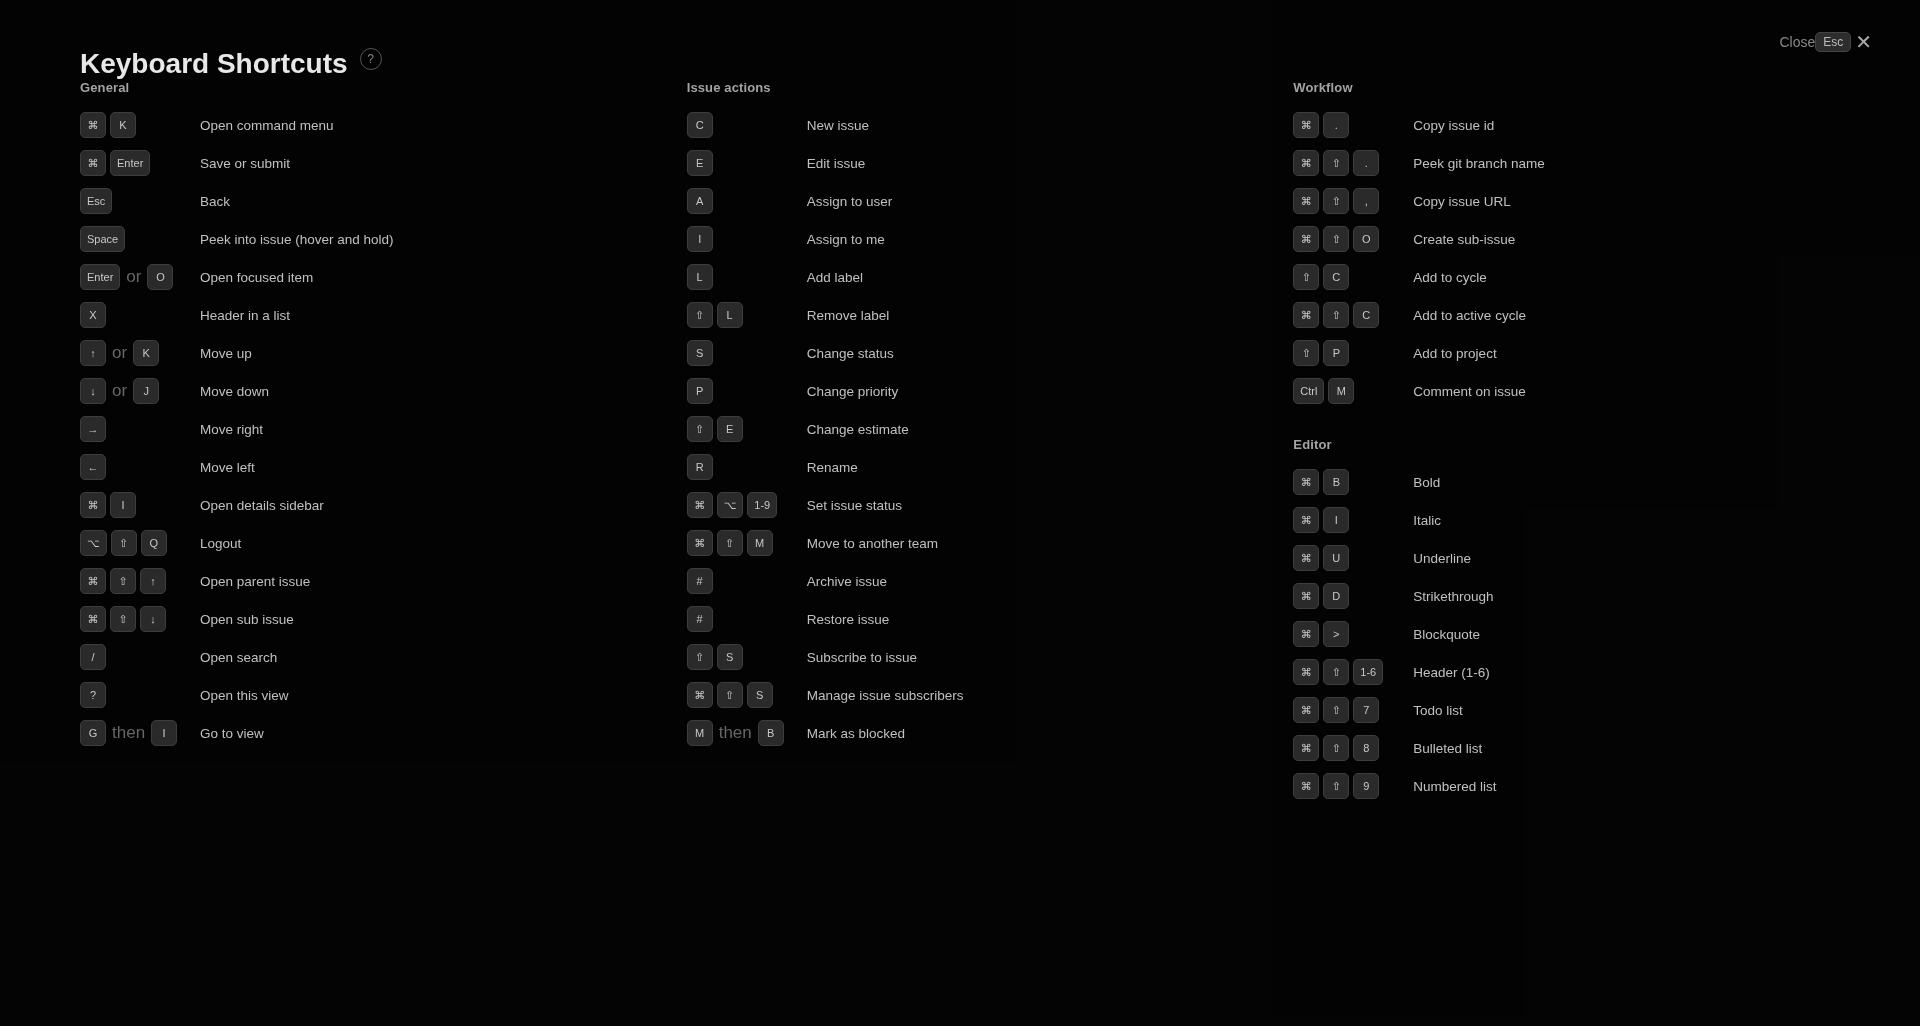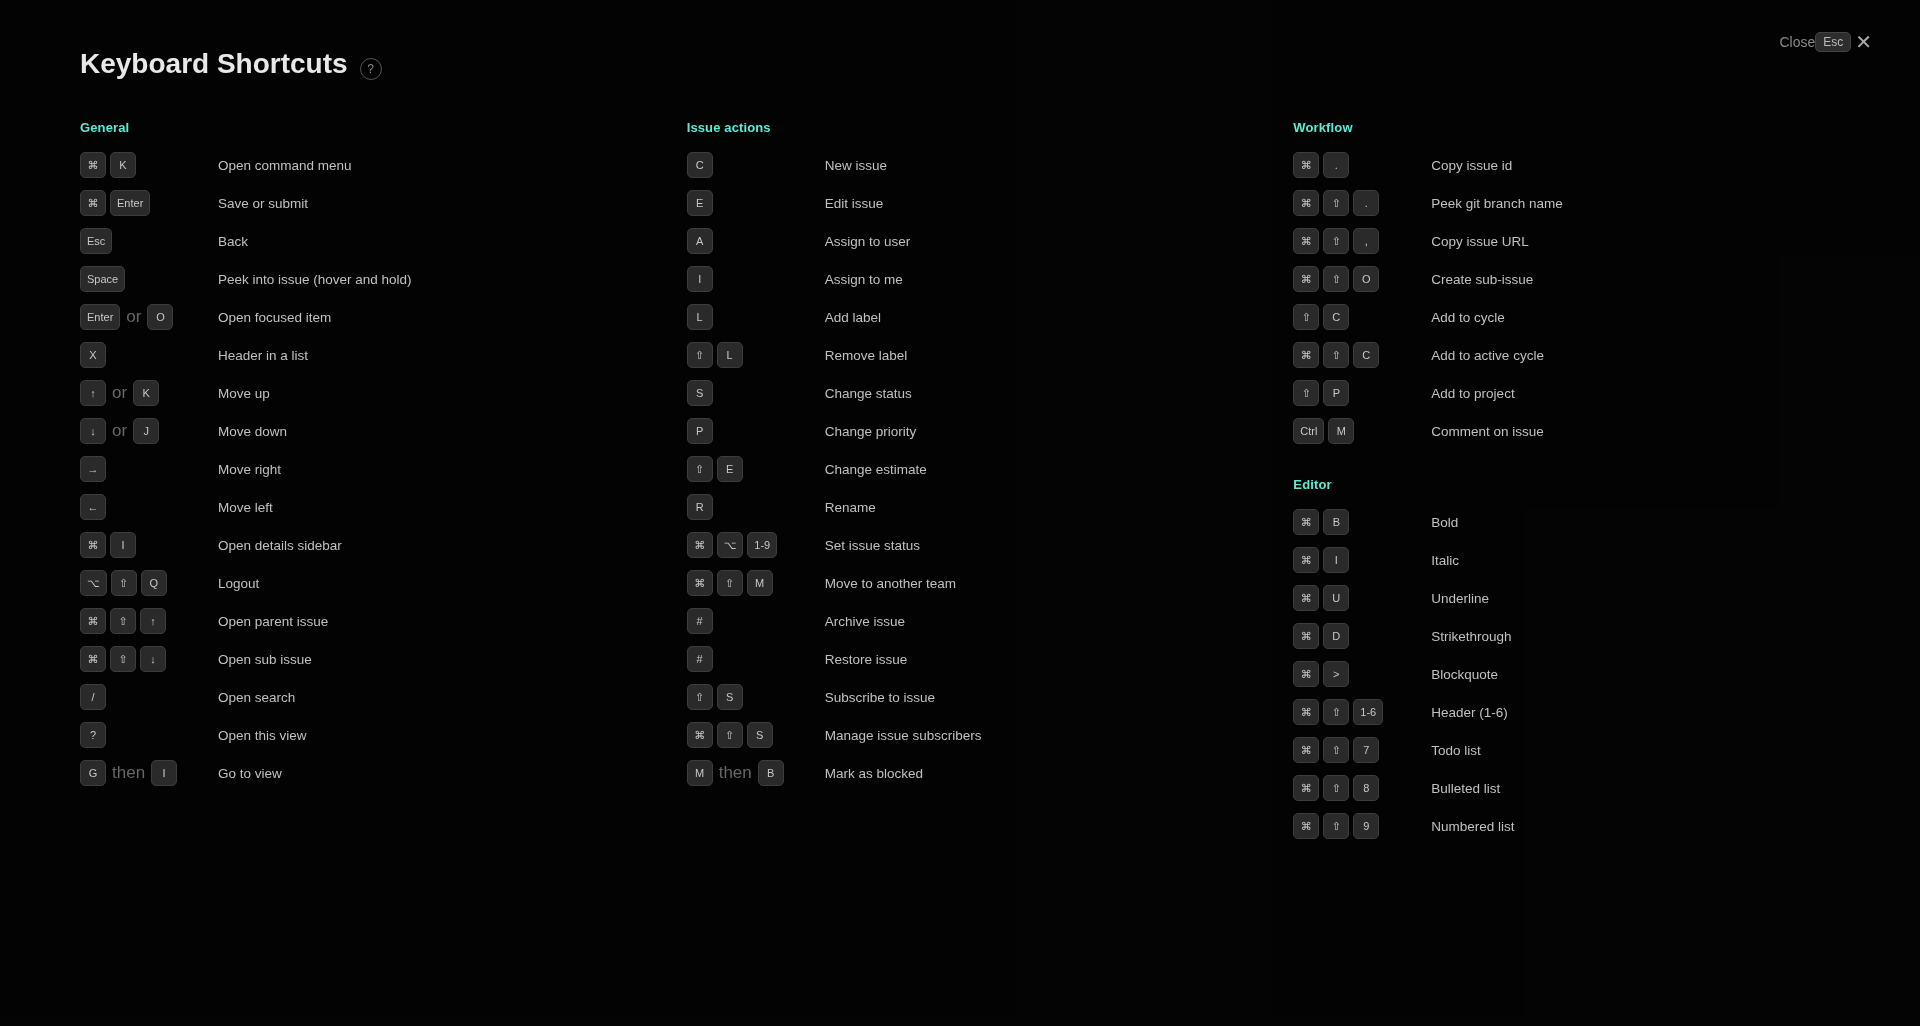--- a/index.html
+++ b/index.html
@@ -13,22 +13,21 @@
     }
     .overlay {
       position: relative;
       width: 1920px;
       min-height: 1026px;
       background: rgba(0,0,0,0.85);
       padding: 48px 80px 60px 80px;
     }
     .header {
       display: flex;
-      align-items: flex-end;
-      margin-bottom: 40px;
+      align-items: flex-start;
     }
     .title {
       font-size: 28px;
       font-weight: 600;
       color: #e8e8e8;
       margin-right: 12px;
     }
     .help-badge {
       display: inline-flex;
       align-items: center;
@@ -66,21 +65,21 @@
       line-height: 1;
     }
     .columns {
       display: grid;
       grid-template-columns: 1fr 1fr 1fr;
       gap: 0 60px;
     }
     .section-title {
       font-size: 13px;
       font-weight: 600;
-      color: #5eead4;
+      color: #a3a3a3;
       margin-bottom: 16px;
       margin-top: 32px;
       letter-spacing: 0.01em;
     }
     .section-title:first-child { margin-top: 0; }
     .shortcut-row {
       display: flex;
       align-items: center;
       margin-bottom: 10px;
       min-height: 28px;
@@ -107,21 +106,21 @@
       font-family: -apple-system, BlinkMacSystemFont, 'Segoe UI', sans-serif;
     }
     .or-text {
       font-size: 17px;
       color: #666;
       margin: 0 2px;
     }
     .shortcut-desc {
       color: #c0c0c0;
       font-size: 13.5px;
-      margin-left: 18px;
+      margin-left: 0;
     }
   </style>
 </head>
 <body>
 
 <div class="overlay">
 
   <div class="close-area">
     <span class="close-label">Close</span>
     <span class="kbd-close">Esc</span>

